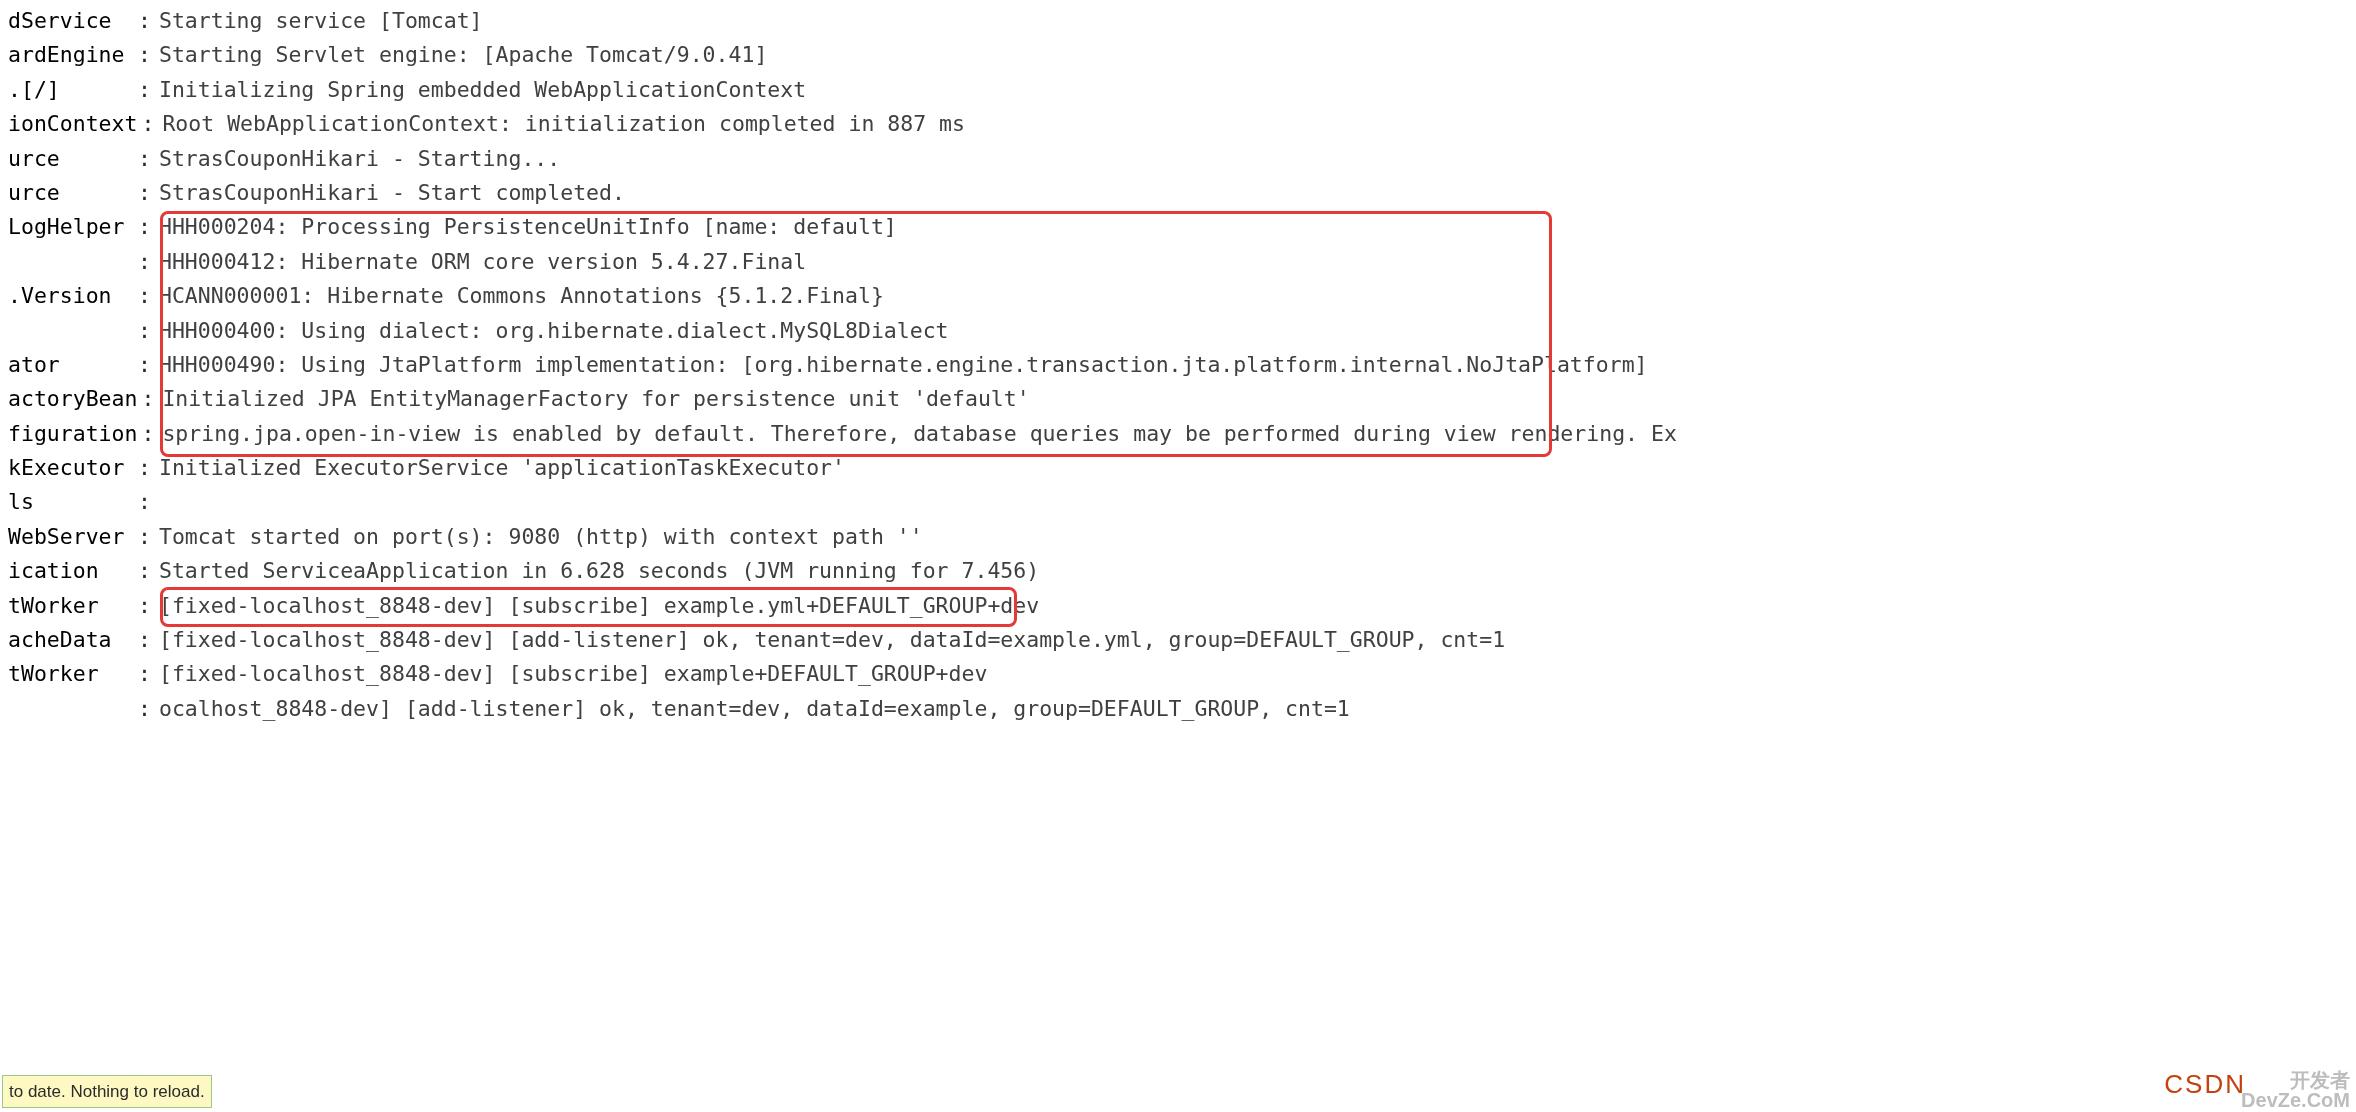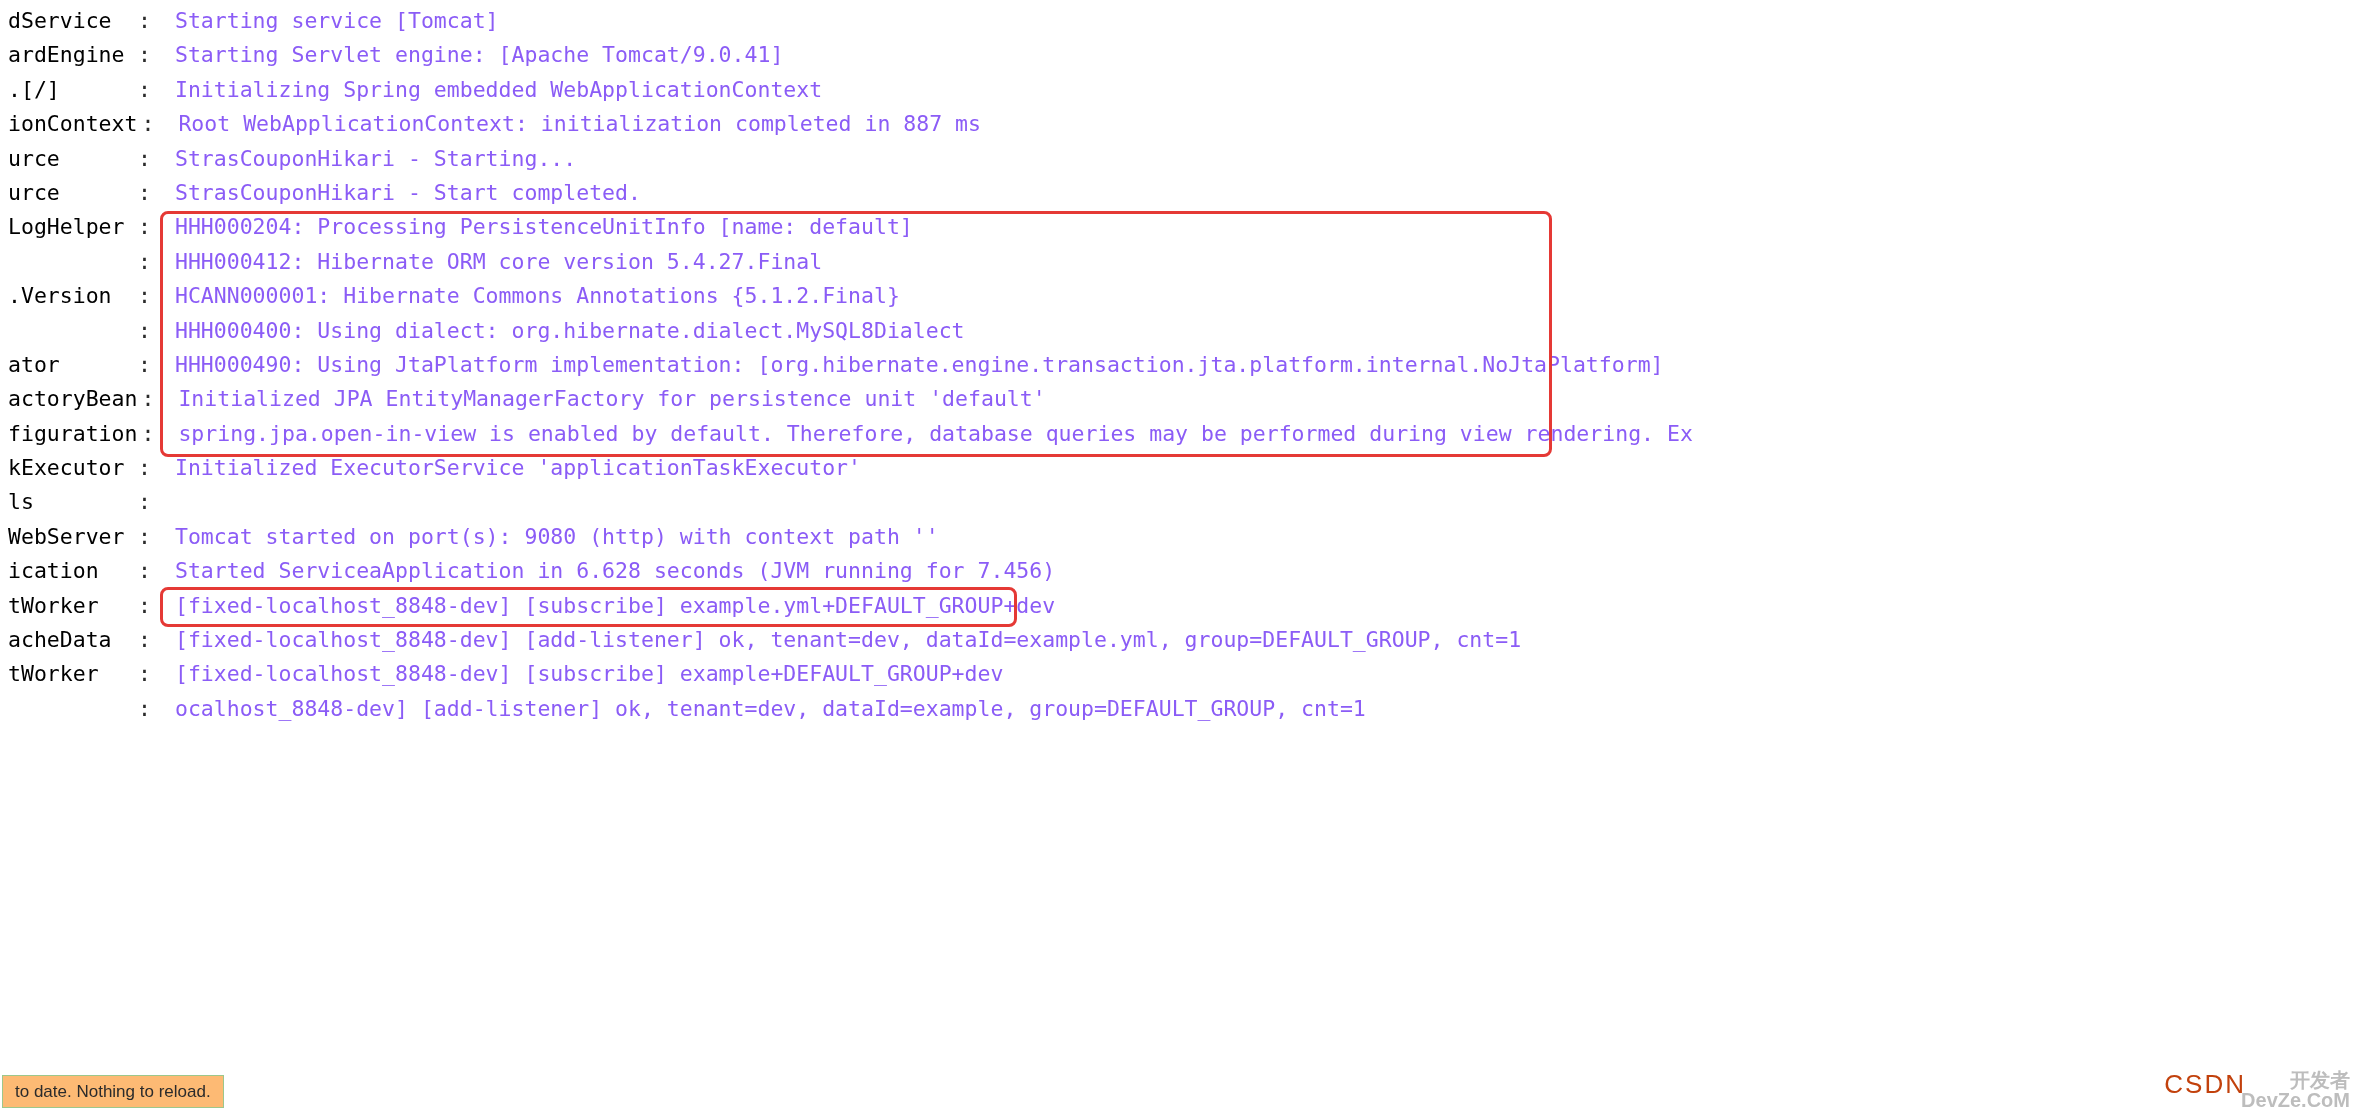--- a/index.html
+++ b/index.html
@@ -20,36 +20,35 @@
   .logger {
     color: #000000;
     min-width: 126px;
     display: inline-block;
   }
   .sep {
     color: #2b2b2b;
     margin: 0 8px 0 4px;
   }
   .msg {
-    color: #8b5cf6;
-    margin-left: 16px;
+    color: #404040;
   }
   .highlight-box {
     position: absolute;
     border: 3px solid #e53935;
     border-radius: 8px;
     pointer-events: none;
   }
   .status-bar {
     position: absolute;
     left: 2px;
     bottom: 4px;
-    background: #fdba74;
+    background: #fef9c3;
     border: 1px solid #9cc78c;
-    padding: 2px 12px;
+    padding: 2px 6px;
     font-size: 17px;
     font-family: -apple-system, Helvetica, Arial, sans-serif;
     color: #2b2b2b;
   }
   .watermark1 {
     position: absolute;
     right: 110px;
     bottom: 6px;
     color: #c2410c;
     font-size: 26px;

